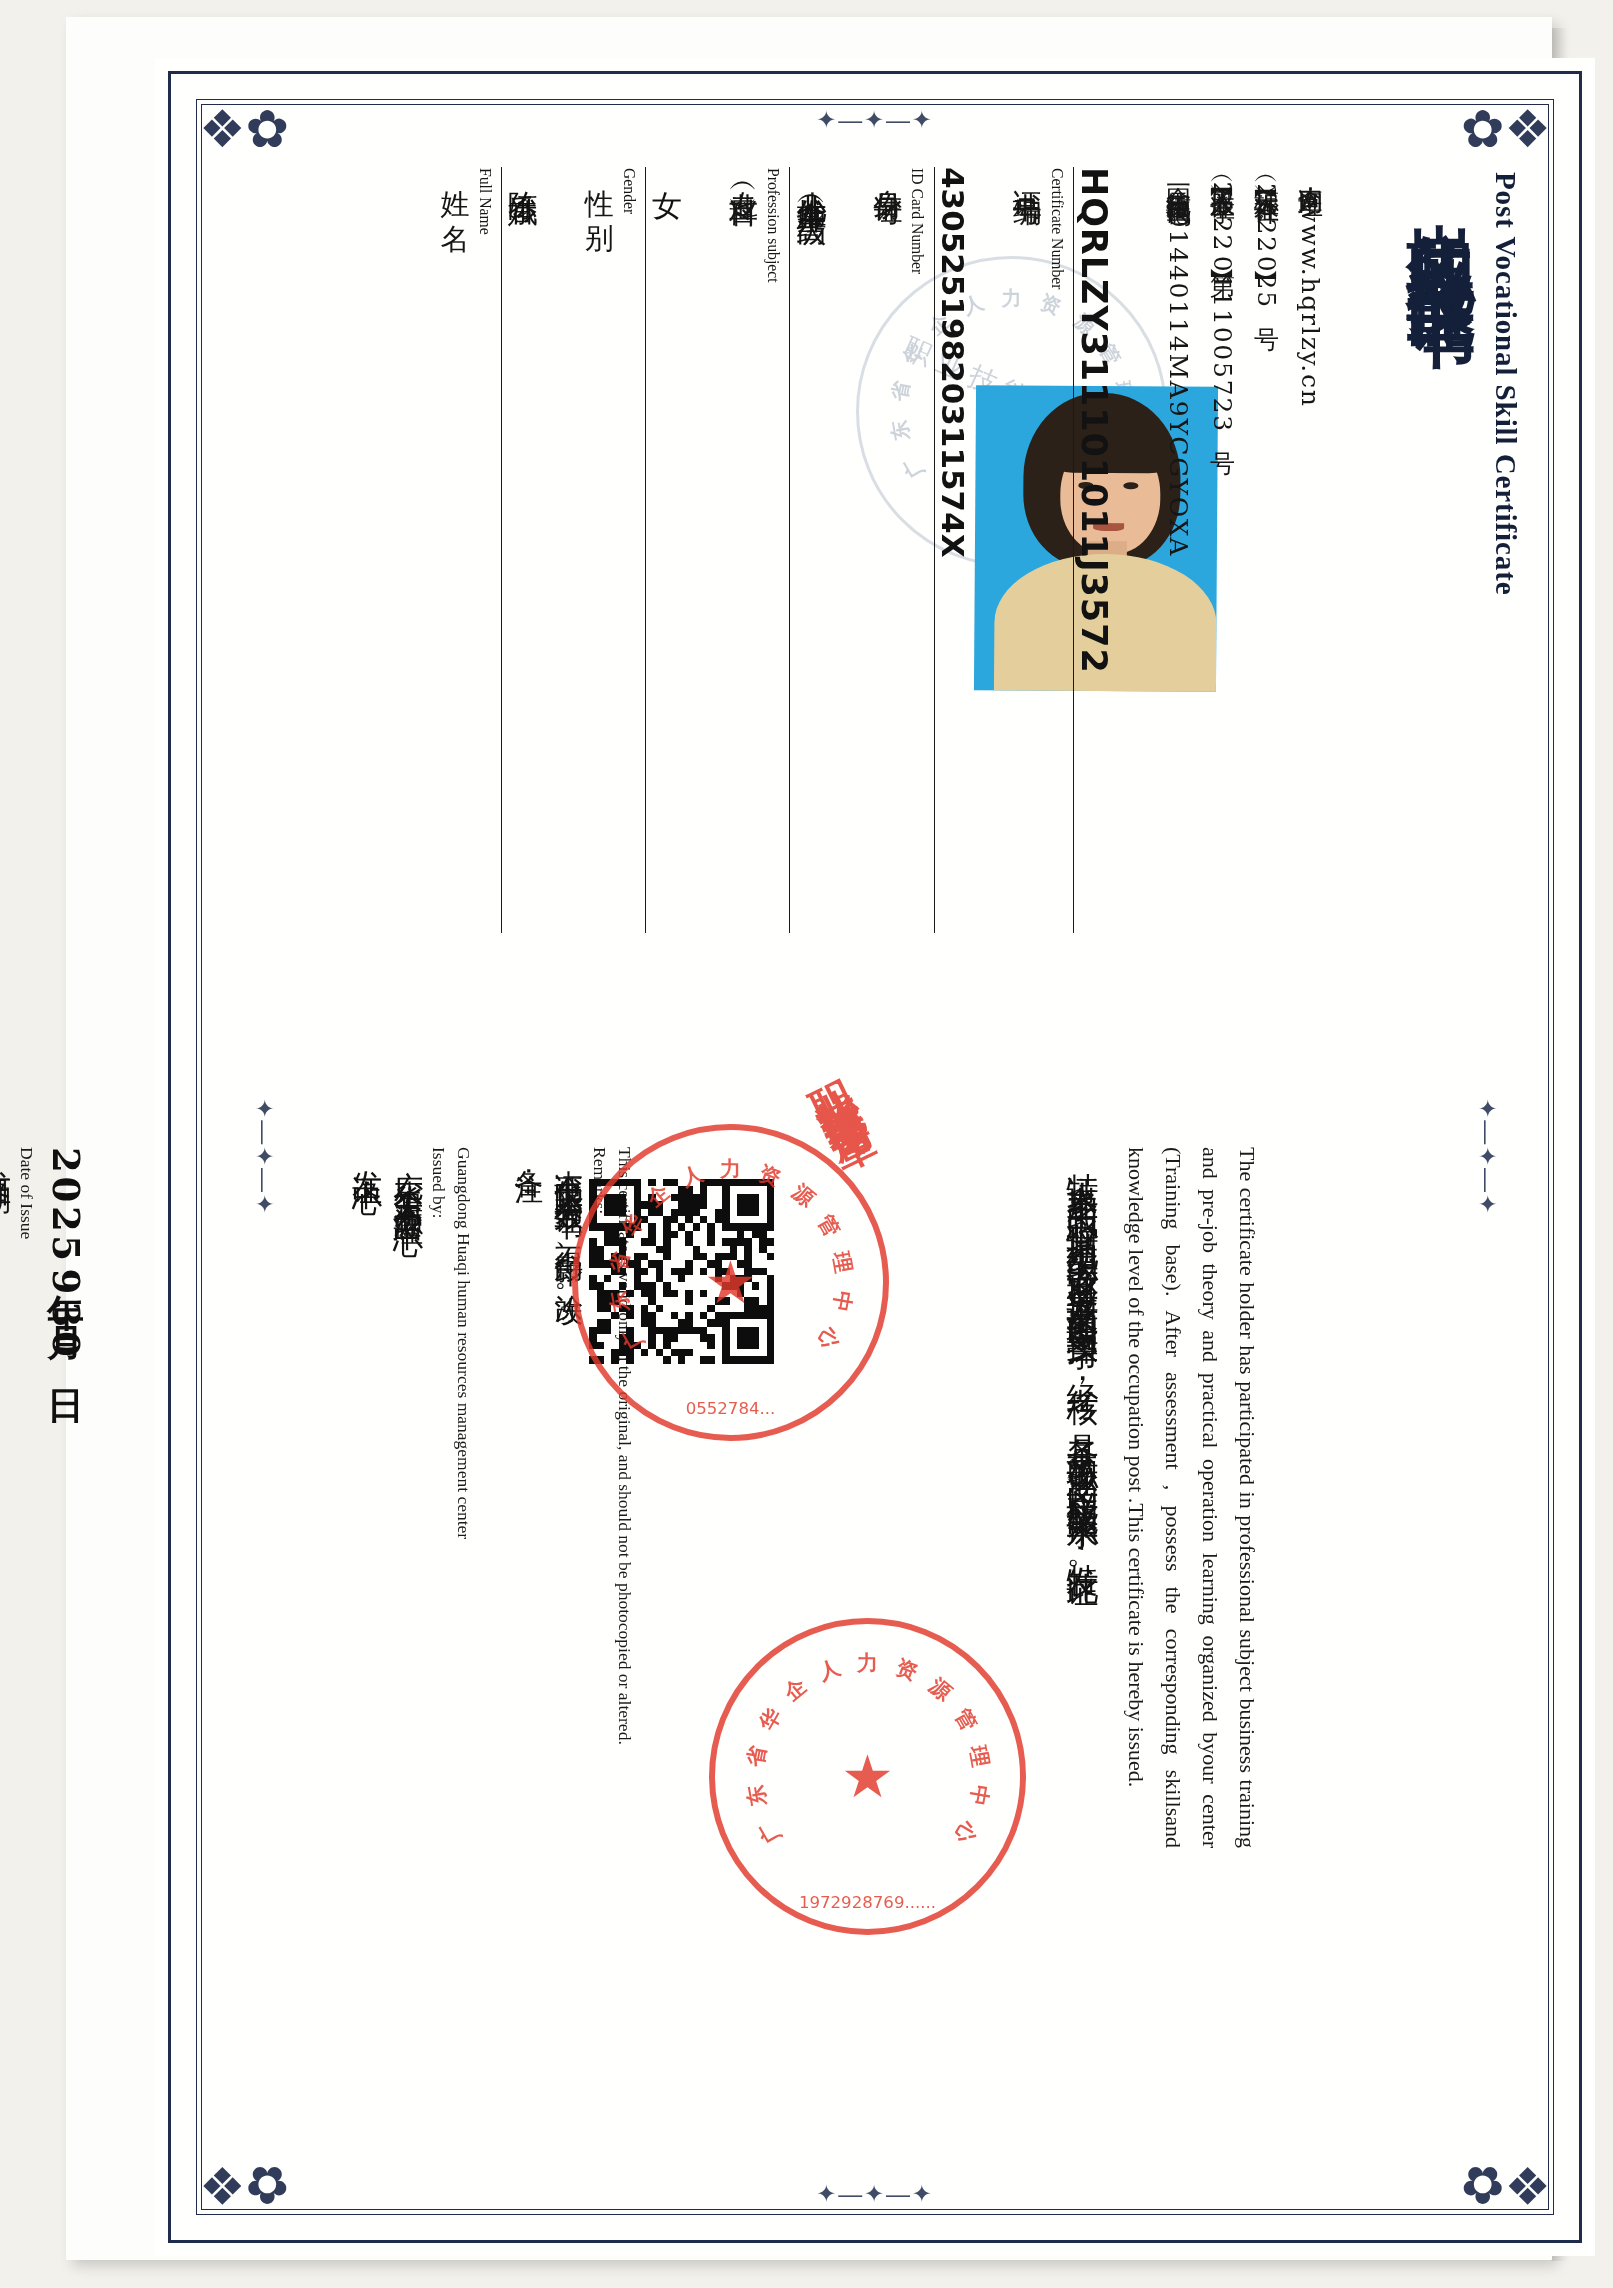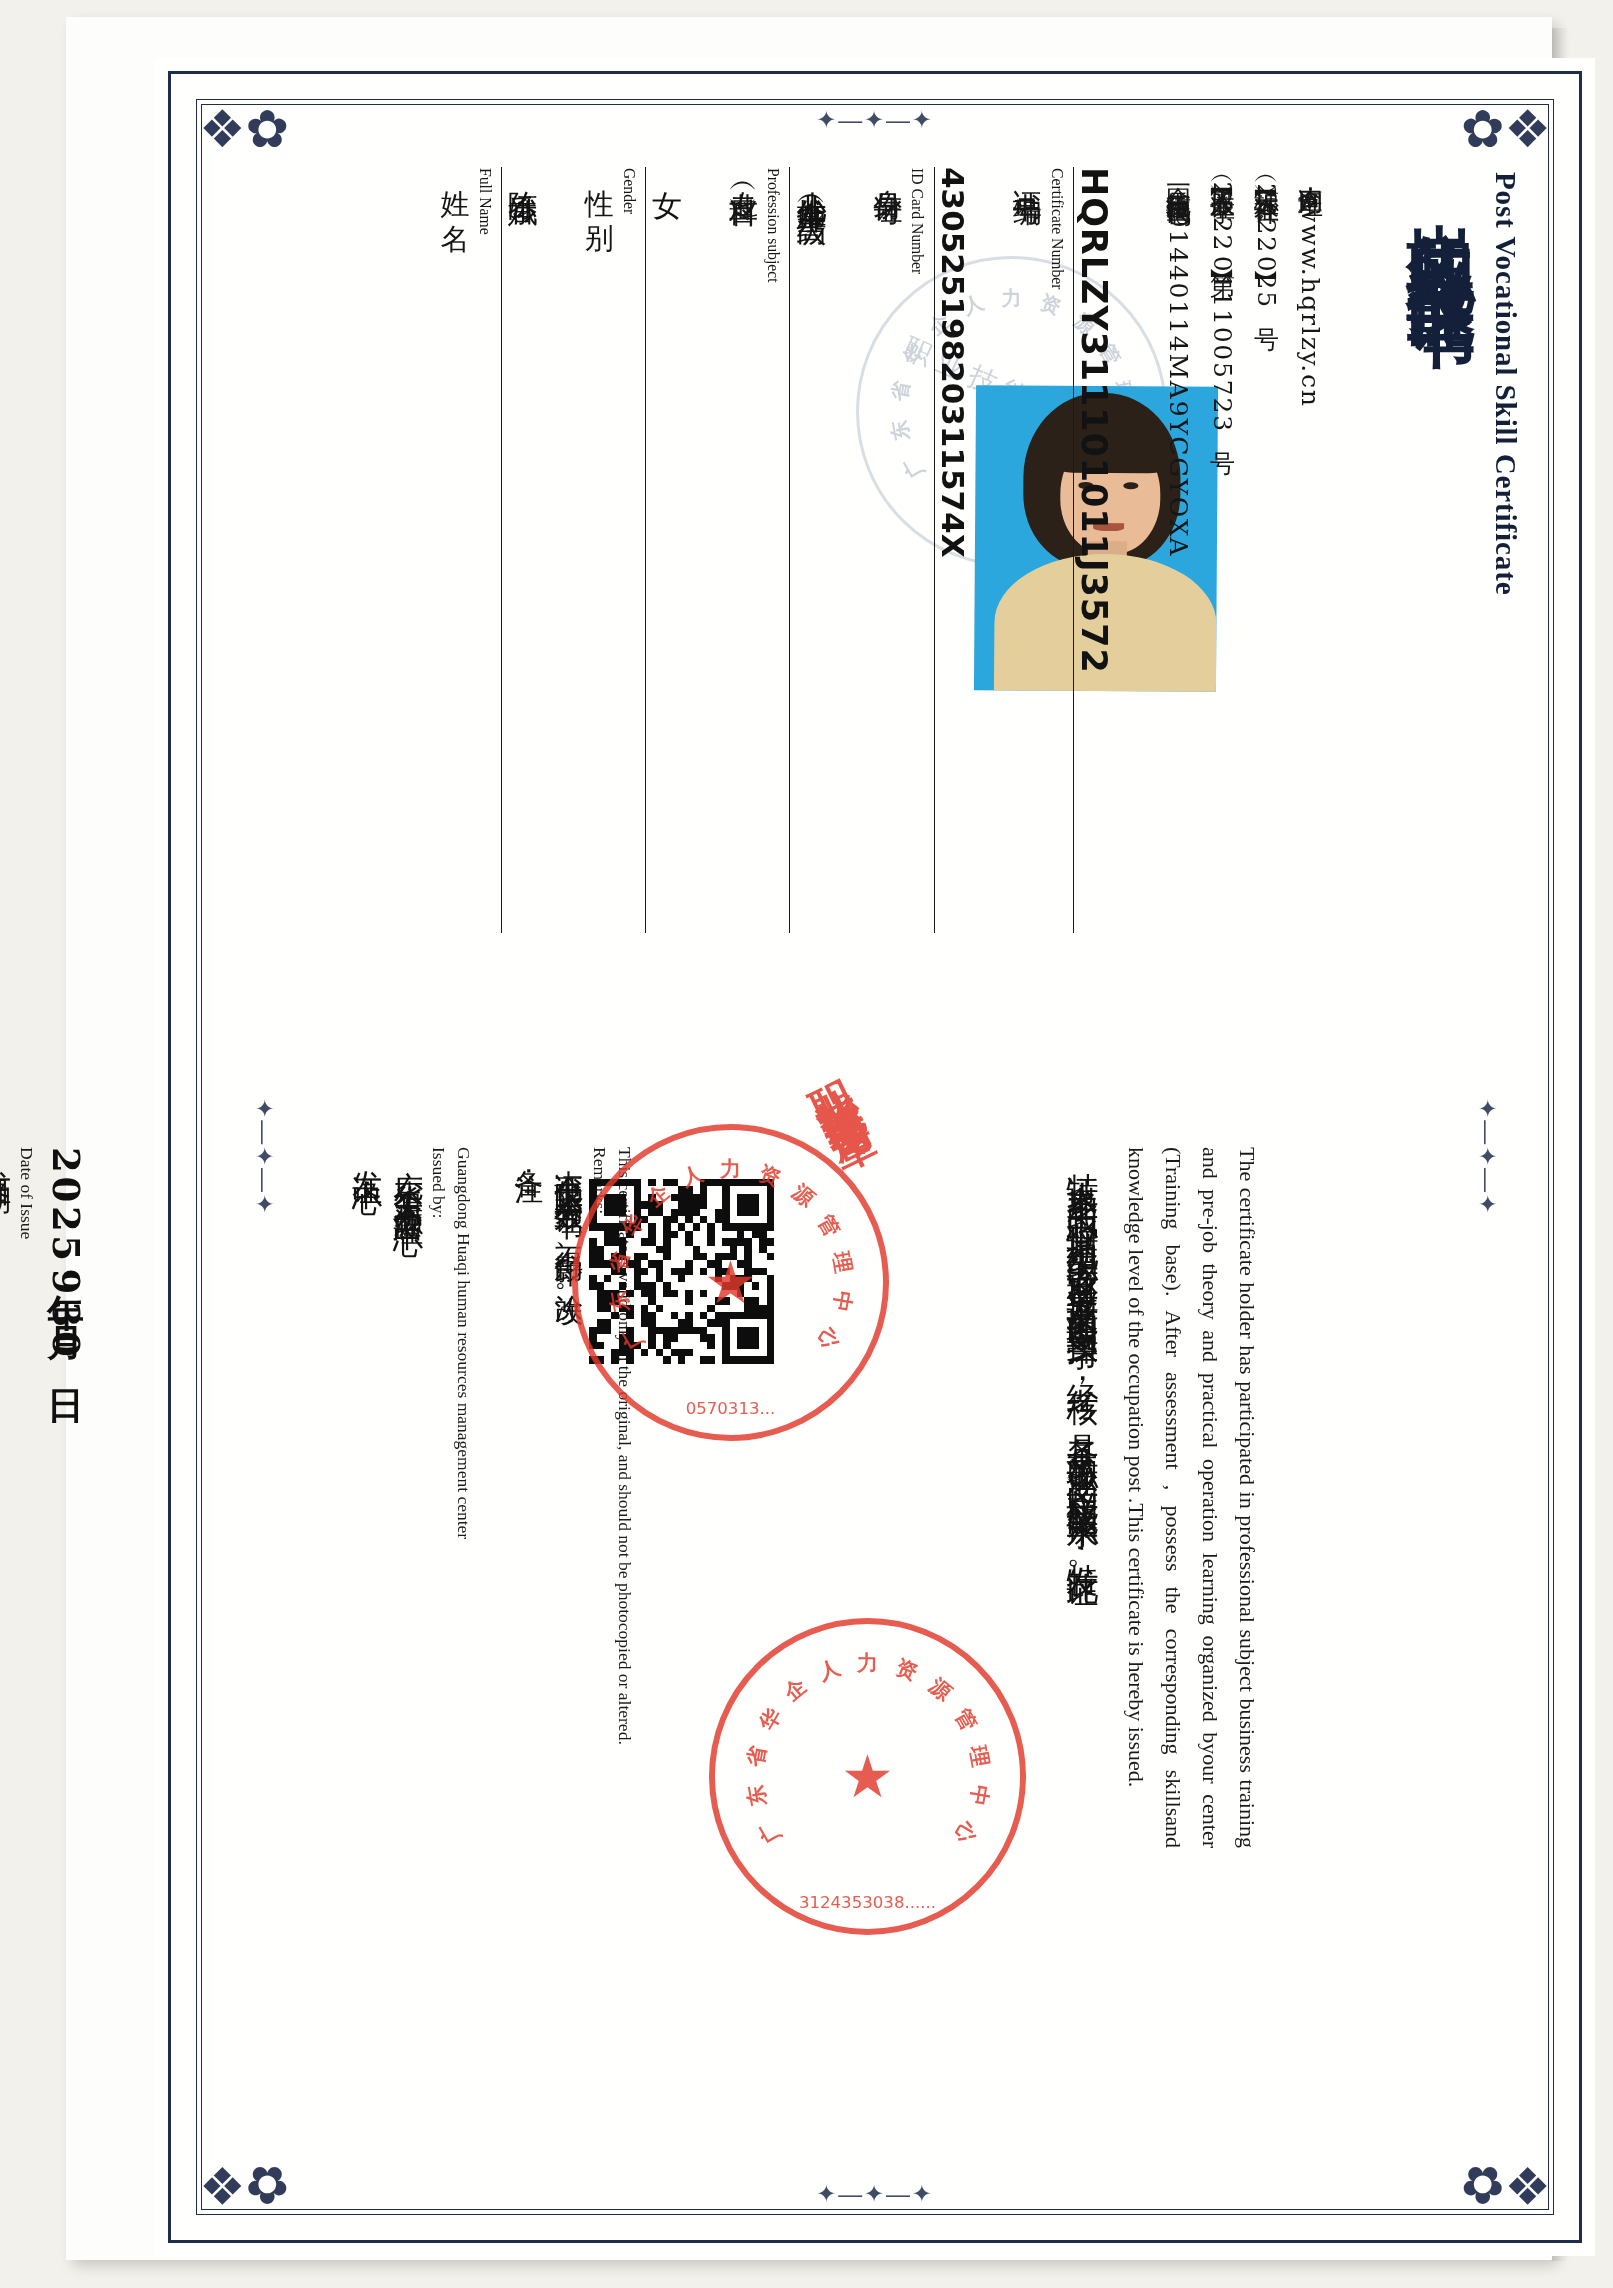--- a/index.html
+++ b/index.html
@@ -1211,41 +1211,41 @@
             <span style="font-size: 21px; transform: rotate(-40deg) translate(0px, -113px) rotate(0deg) translate(-50%, -50%);">企</span>
             <span style="font-size: 21px; transform: rotate(-20deg) translate(0px, -113px) rotate(0deg) translate(-50%, -50%);">人</span>
             <span style="font-size: 21px; transform: rotate(0deg) translate(0px, -113px) rotate(0deg) translate(-50%, -50%);">力</span>
             <span style="font-size: 21px; transform: rotate(20deg) translate(0px, -113px) rotate(0deg) translate(-50%, -50%);">资</span>
             <span style="font-size: 21px; transform: rotate(40deg) translate(0px, -113px) rotate(0deg) translate(-50%, -50%);">源</span>
             <span style="font-size: 21px; transform: rotate(60deg) translate(0px, -113px) rotate(0deg) translate(-50%, -50%);">管</span>
             <span style="font-size: 21px; transform: rotate(80deg) translate(0px, -113px) rotate(0deg) translate(-50%, -50%);">理</span>
             <span style="font-size: 21px; transform: rotate(100deg) translate(0px, -113px) rotate(0deg) translate(-50%, -50%);">中</span>
             <span style="font-size: 21px; transform: rotate(120deg) translate(0px, -113px) rotate(0deg) translate(-50%, -50%);">心</span>
           </div>
-        <div class="seal-num">0570313...</div>
+        <div class="seal-num">0552784...</div>
       </div>
 
       <div class="seal seal2">
         <div class="seal-star">★</div>
         <div class="seal-text" id="seal2-ring">
             <span style="font-size: 21px; transform: rotate(-120deg) translate(0px, -113px) rotate(0deg) translate(-50%, -50%);">广</span>
             <span style="font-size: 21px; transform: rotate(-100deg) translate(0px, -113px) rotate(0deg) translate(-50%, -50%);">东</span>
             <span style="font-size: 21px; transform: rotate(-80deg) translate(0px, -113px) rotate(0deg) translate(-50%, -50%);">省</span>
             <span style="font-size: 21px; transform: rotate(-60deg) translate(0px, -113px) rotate(0deg) translate(-50%, -50%);">华</span>
             <span style="font-size: 21px; transform: rotate(-40deg) translate(0px, -113px) rotate(0deg) translate(-50%, -50%);">企</span>
             <span style="font-size: 21px; transform: rotate(-20deg) translate(0px, -113px) rotate(0deg) translate(-50%, -50%);">人</span>
             <span style="font-size: 21px; transform: rotate(0deg) translate(0px, -113px) rotate(0deg) translate(-50%, -50%);">力</span>
             <span style="font-size: 21px; transform: rotate(20deg) translate(0px, -113px) rotate(0deg) translate(-50%, -50%);">资</span>
             <span style="font-size: 21px; transform: rotate(40deg) translate(0px, -113px) rotate(0deg) translate(-50%, -50%);">源</span>
             <span style="font-size: 21px; transform: rotate(60deg) translate(0px, -113px) rotate(0deg) translate(-50%, -50%);">管</span>
             <span style="font-size: 21px; transform: rotate(80deg) translate(0px, -113px) rotate(0deg) translate(-50%, -50%);">理</span>
             <span style="font-size: 21px; transform: rotate(100deg) translate(0px, -113px) rotate(0deg) translate(-50%, -50%);">中</span>
             <span style="font-size: 21px; transform: rotate(120deg) translate(0px, -113px) rotate(0deg) translate(-50%, -50%);">心</span>
           </div>
-        <div class="seal-num">3124353038......</div>
+        <div class="seal-num">1972928769......</div>
       </div>
 
       <div class="stamp-overlay">职业技能培训专用章</div>
 
     </div>
   </div>
 </div>
 
 
 </body></html>

